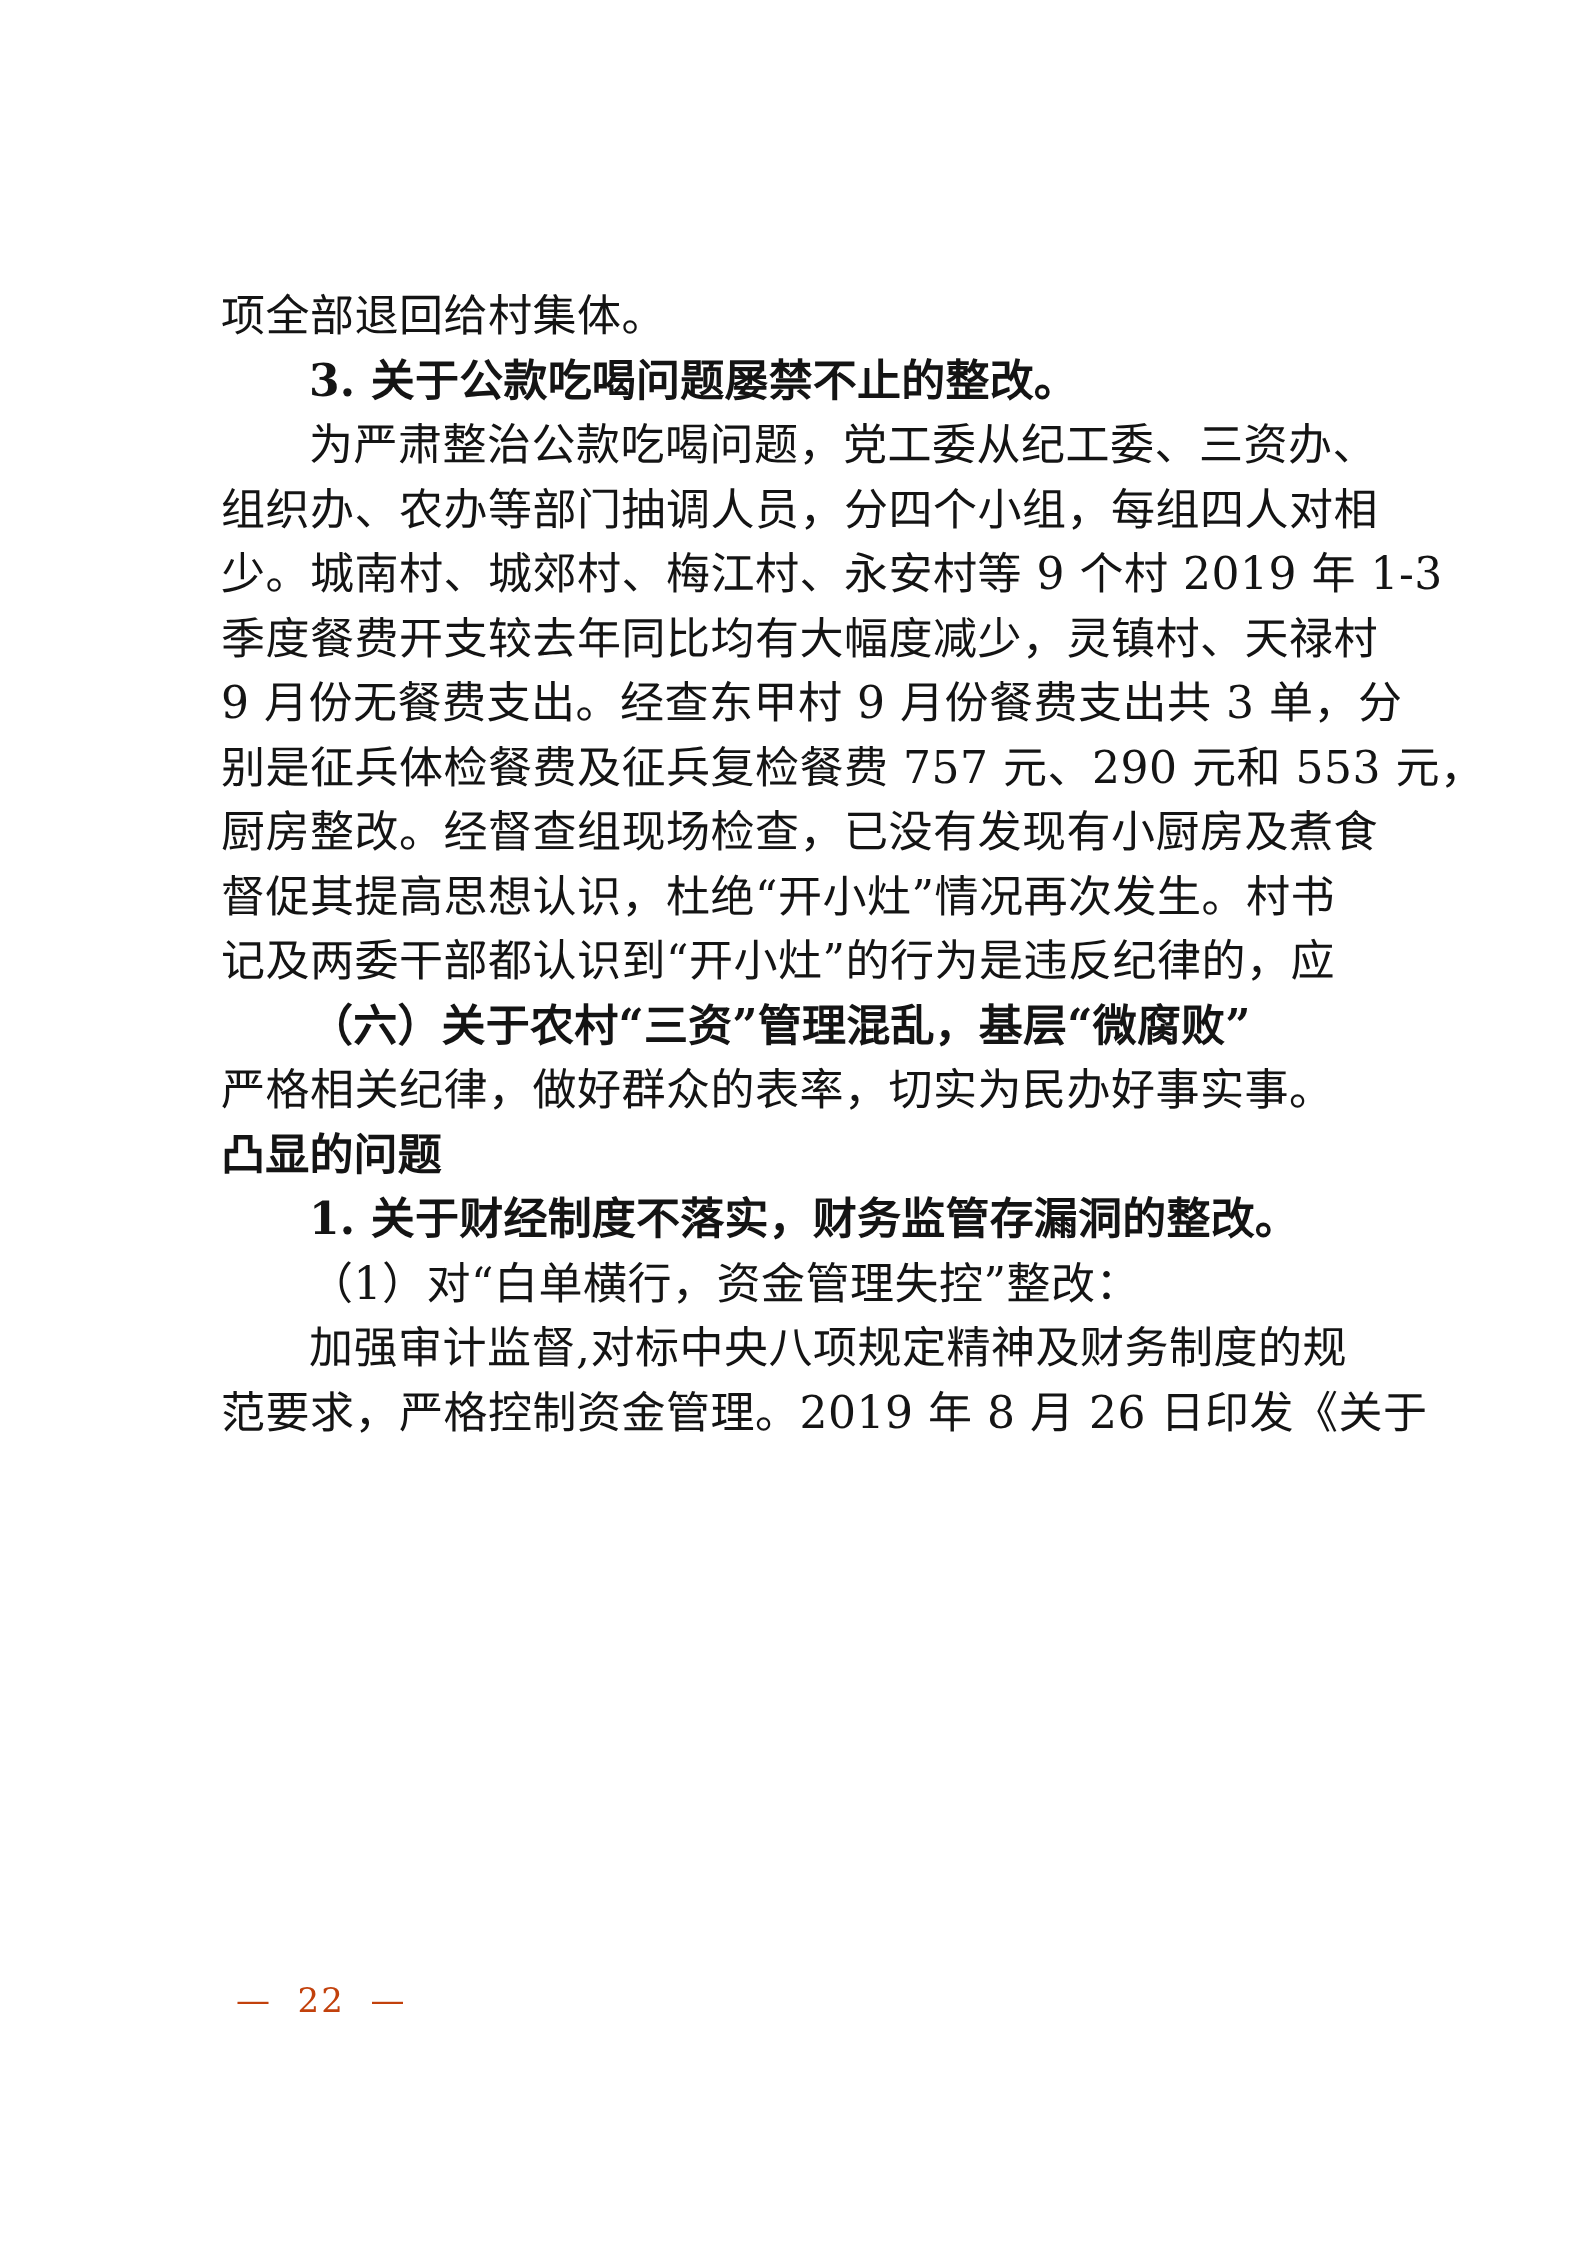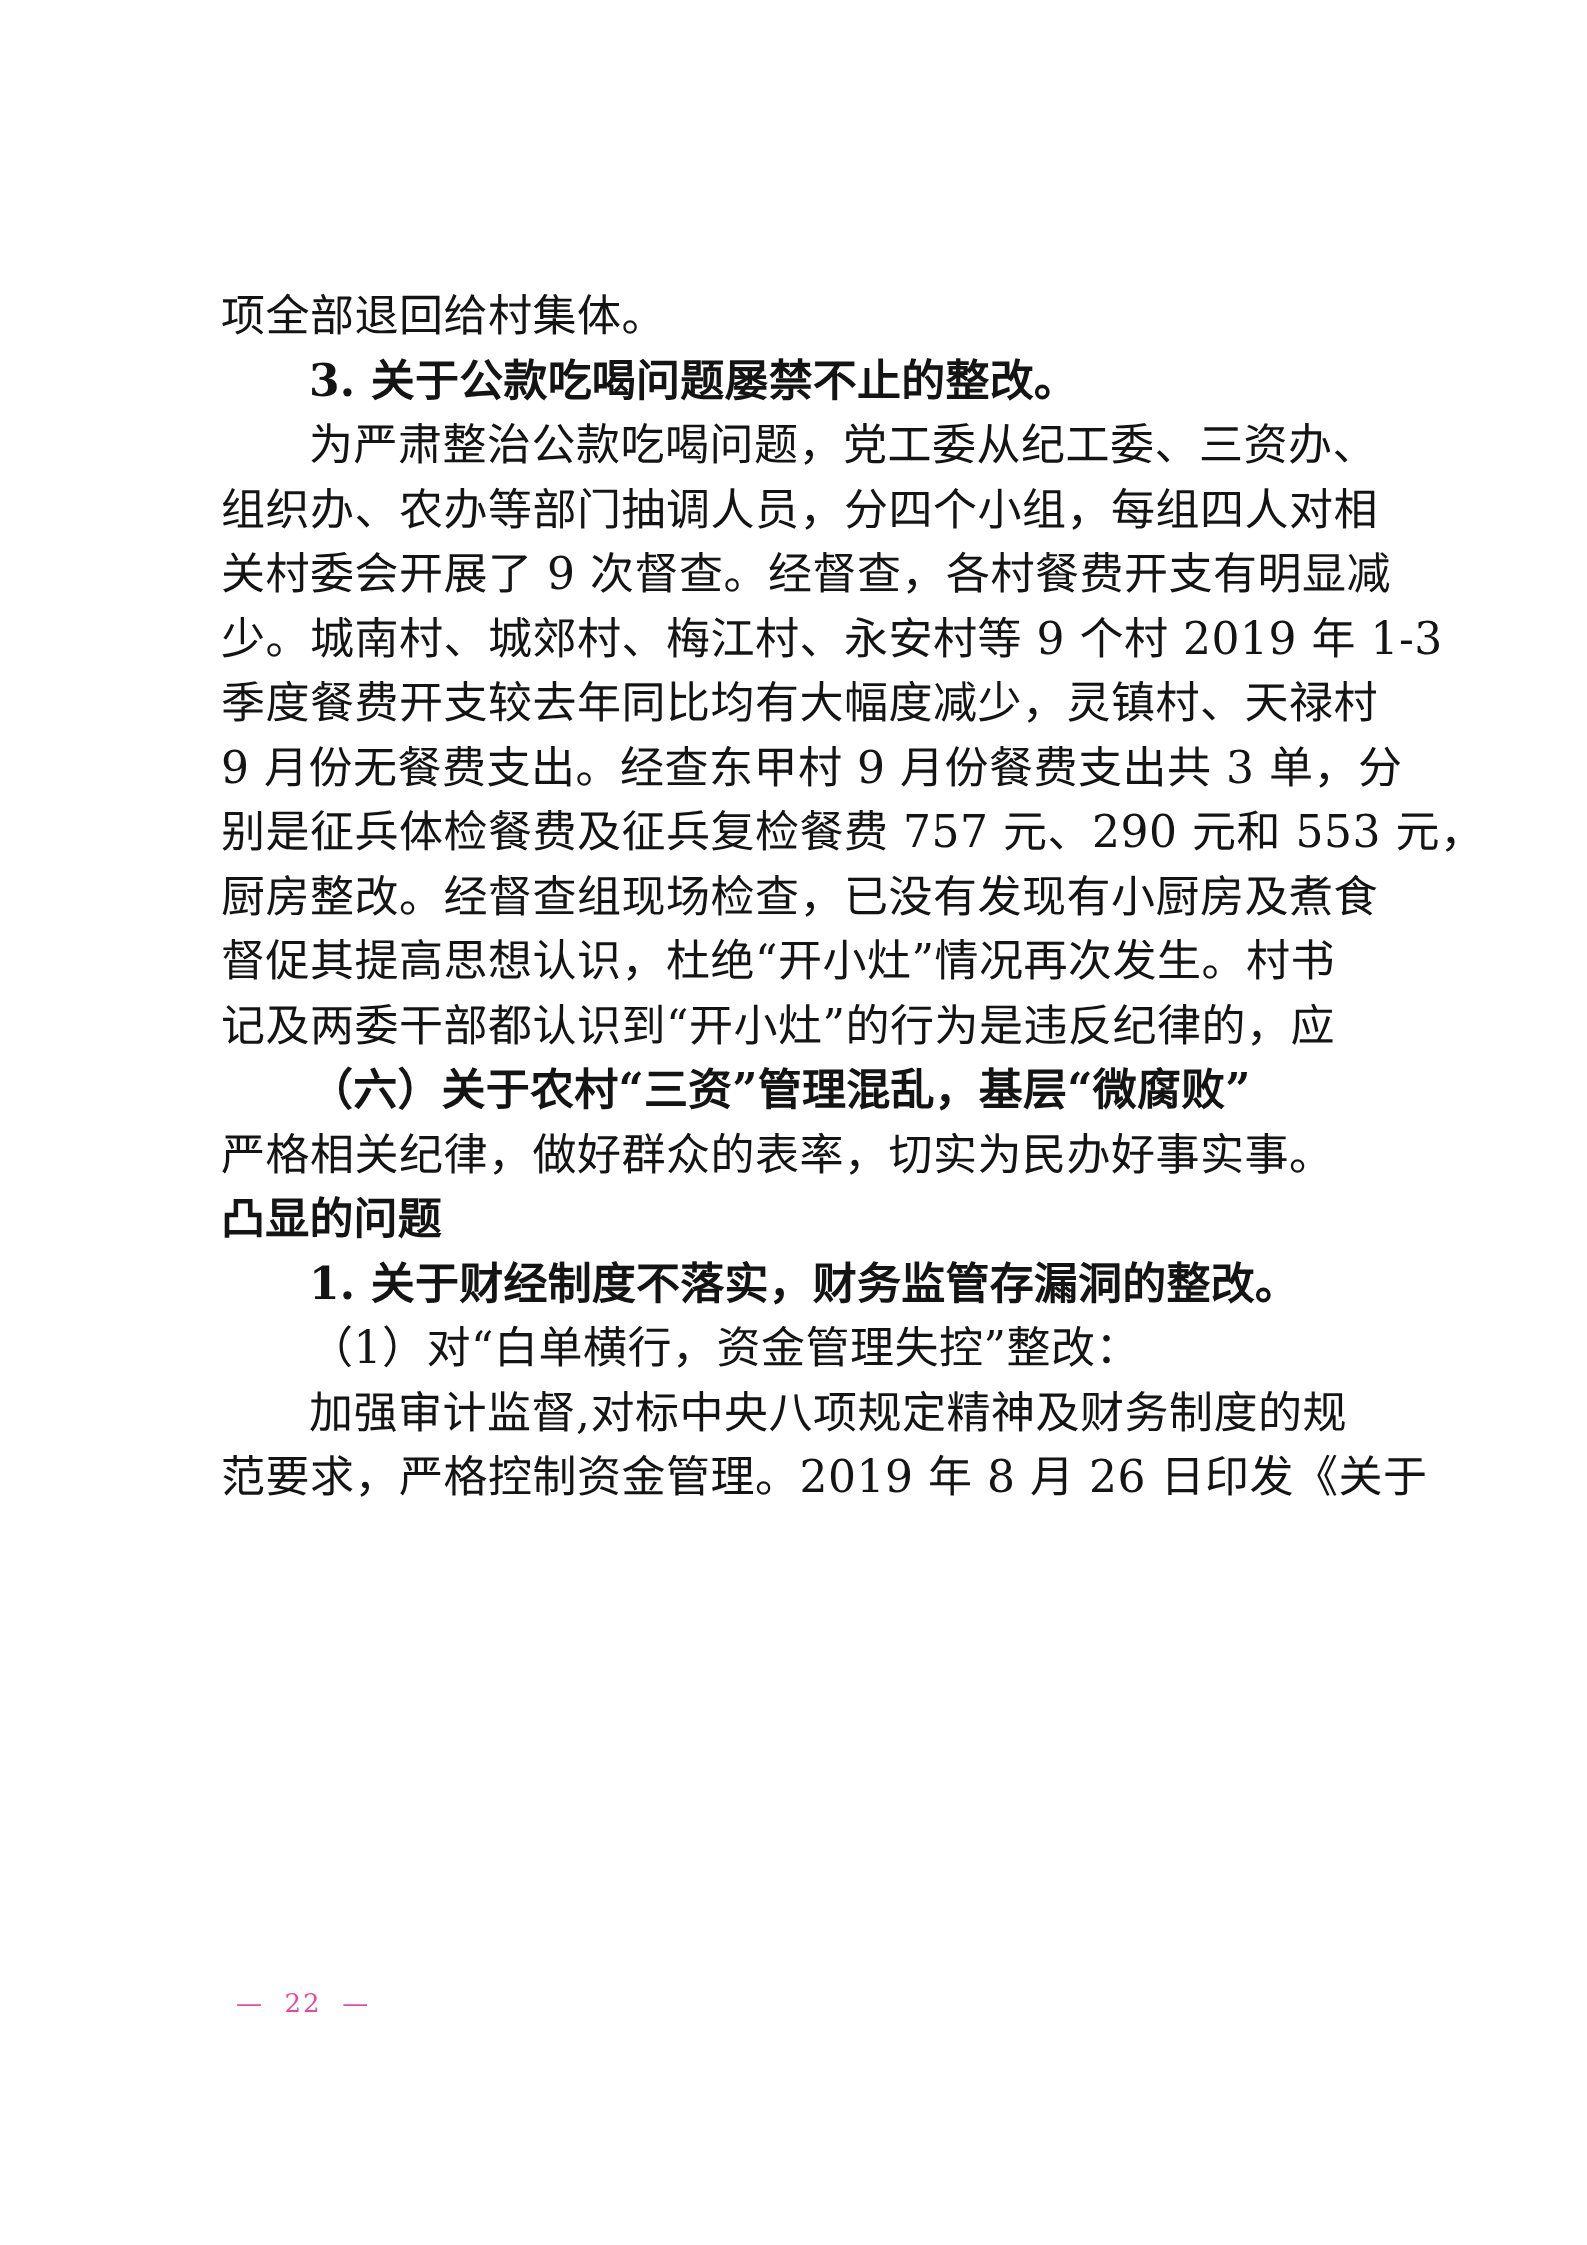--- a/index.html
+++ b/index.html
@@ -44,39 +44,37 @@
   }
   .para-block {
     margin: 16px;
     padding: 0;
   }
   .pgnum-wrap {
     position: absolute;
     left: 236px;
     top: 1980px;
     font-family: "DejaVu Serif", "Liberation Serif", serif;
-    font-size: 26px;
-    color: #ec4899;
+    font-size: 34px;
+    color: #c2410c;
     letter-spacing: 2px;
     white-space: pre;
-    margin-top: 8px;
   }
 </style>
 </head>
 <body>
 
 <div class="page">
 
   <div class="content">
     <div class="para-block">
       <div class="line">项全部退回给村集体。</div>
       <div class="line bold indent2">3. 关于公款吃喝问题屡禁不止的整改。</div>
       <div class="line indent2">为严肃整治公款吃喝问题，党工委从纪工委、三资办、</div>
       <div class="line">组织办、农办等部门抽调人员，分四个小组，每组四人对相</div>
-      <div class="line">关村委会开展了 9 次督查。经督查，各村餐费开支有明显减</div>
       <div class="line">少。城南村、城郊村、梅江村、永安村等 9 个村 2019 年 1-3</div>
       <div class="line">季度餐费开支较去年同比均有大幅度减少，灵镇村、天禄村</div>
       <div class="line">9 月份无餐费支出。经查东甲村 9 月份餐费支出共 3 单，分</div>
       <div class="line">别是征兵体检餐费及征兵复检餐费 757 元、290 元和 553 元，</div>
       <div class="line">厨房整改。经督查组现场检查，已没有发现有小厨房及煮食</div>
       <div class="line">督促其提高思想认识，杜绝“开小灶”情况再次发生。村书</div>
       <div class="line">记及两委干部都认识到“开小灶”的行为是违反纪律的，应</div>
       <div class="line bold indent2">（六）关于农村“三资”管理混乱，基层“微腐败”</div>
       <div class="line">严格相关纪律，做好群众的表率，切实为民办好事实事。</div>
       <div class="line bold">凸显的问题</div>

